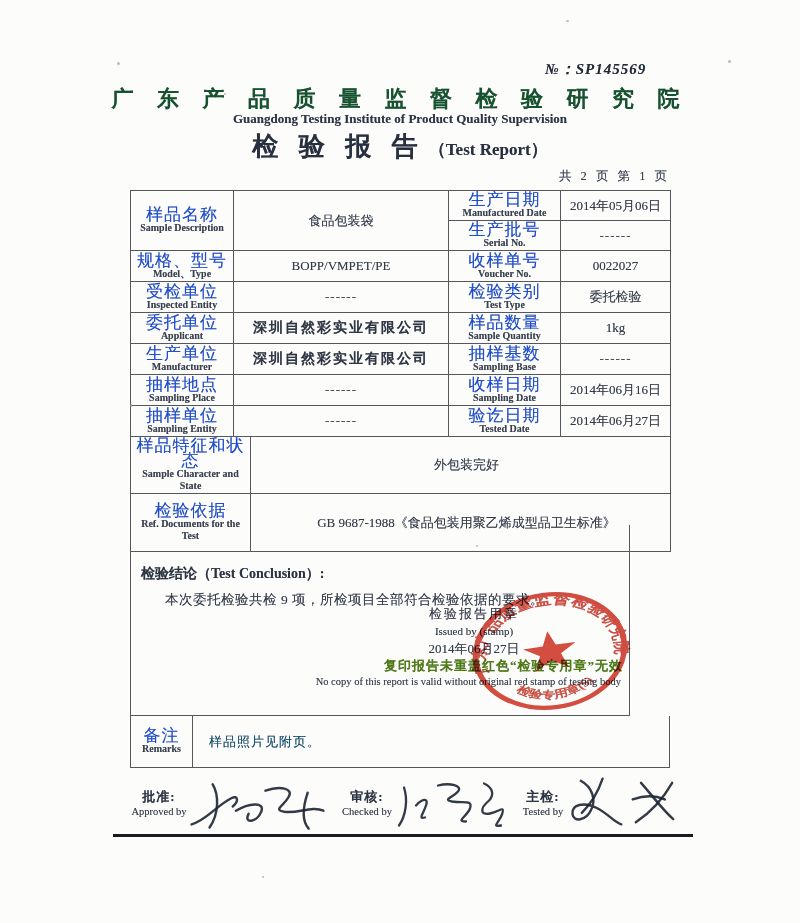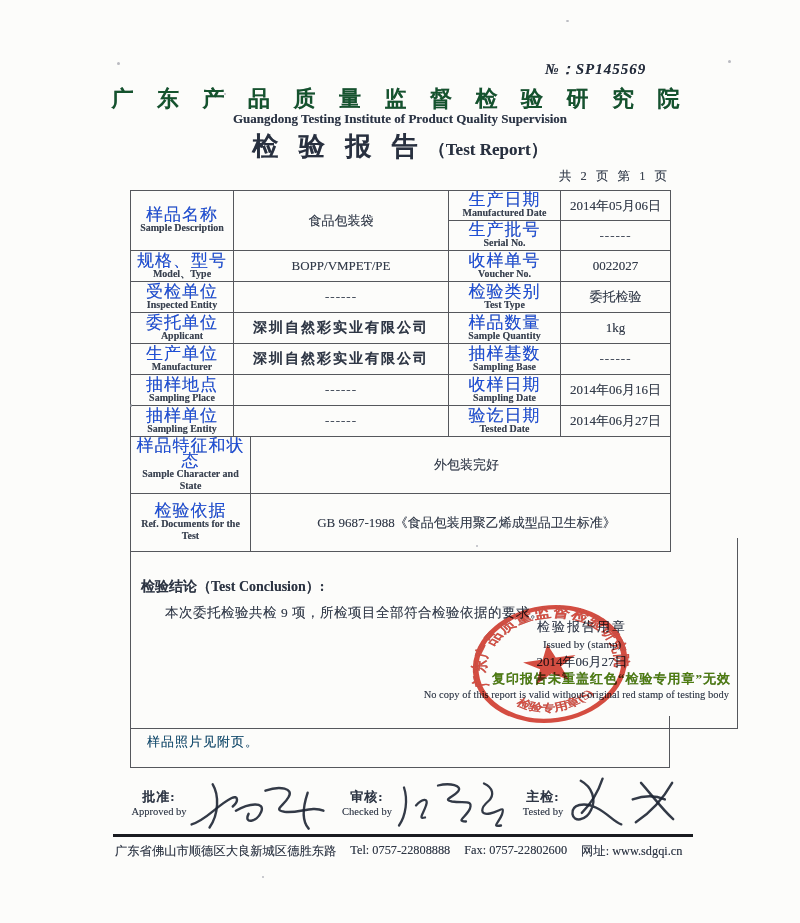--- a/index.html
+++ b/index.html
@@ -20,21 +20,21 @@
   
   table.main { position:absolute; top:190px; left:130px; width:540px; border-collapse:collapse; table-layout:fixed; }
   table.main td { border:1px solid #55575c; vertical-align:middle; text-align:center; padding:1px 2px; overflow:hidden; }
   .lbl-cn { font-size:17px; color:#1d4ed8; letter-spacing:1px; line-height:15px; }
   .lbl-en { font-size:10px; color:#3a4250; line-height:12px;font-weight:bold; }
   .val { font-size:13px; color:#333b49; }
   .val-strong { font-size:14px; font-weight:bold; color:#2e3644; letter-spacing:2px; }
   .val-left { text-align:right; padding-left:14px !important;margin-left:14px; }
   .dash { letter-spacing:1px; color:#454d5b; }
   
-  .conclusion { position:absolute; top:525px; left:130px; width:608px; height:191px; border:1px solid #55575c; border-top:none;margin-top:13px; }
+  .conclusion { position:absolute; top:525px; left:130px; width:500px; height:191px; border:1px solid #55575c; border-top:none; }
   .conc-heading { position:absolute; top:40px; left:10px; font-size:14px; font-weight:bold; color:#2c3442; }
   .conc-body { position:absolute; top:66px; left:34px; font-size:13.5px; color:#333b49; letter-spacing:.5px; }
   .issued-block { position:absolute; top:80px; right:50px; width:210px; text-align:center; }
   .issued-cn { font-size:13px; color:#333b49; letter-spacing:2px; line-height:18px; }
   .issued-en { font-size:11px; color:#333b49; line-height:17px; }
   .issued-date { font-size:13px; color:#333b49; line-height:18px; }
   .notice-cn { position:absolute; top:132px; right:6px; font-size:13px; font-weight:bold; color:#4d7c0f; letter-spacing:1px; }
   .notice-en { position:absolute; top:151px; right:8px; font-size:10.5px; color:#333b49; }
   .stamp { position:absolute; top:64px; left:337px; width:164px; height:124px; transform:rotate(-8deg); opacity:.82; mix-blend-mode:multiply; }
   
@@ -206,20 +206,24 @@
         <textPath href="#ringPath" startOffset="50%" text-anchor="middle">广东产品质量监督检验研究院</textPath>
       </text>
       <polygon points="100,68 108,91 132.3,91.5 112.9,106.2 120,129.5 100,115.6 80,129.5 87.1,106.2 67.7,91.5 92,91" fill="#cf2718"></polygon>
       <text font-size="17" font-weight="bold" fill="#cf2718">
         <textPath href="#botPath" startOffset="50%" text-anchor="middle">检验专用章(S)</textPath>
       </text>
     </svg>
   </div>
 
   <div class="remarks">
+    <div class="remarks-label">
+      <div class="lbl-cn">备注</div>
+      <div class="lbl-en">Remarks</div>
+    </div>
     <div class="remarks-value">样品照片见附页。</div>
   </div>
 
   <div class="sig-label" style="top:789px; left:128px; width:62px;">
     <div class="cn">批准:</div>
     <div class="en">Approved by</div>
   </div>
   <svg class="sig-svg" style="top:778px; left:182px;" width="150" height="58" viewBox="0 0 140 55">
     <title>龙水荣</title>
     <path d="M8,44 C22,40 32,26 46,19 C52,16 53,22 47,27"></path>
@@ -248,26 +252,20 @@
   <svg class="sig-svg" style="top:770px; left:560px;" width="135" height="62" viewBox="0 0 130 55">
     <title>李姣</title>
     <path d="M20,8 C31,14 35,26 30,36 C25,47 13,48 12,40 C11,31 23,28 35,34 C47,40 52,48 59,50"></path>
     <path d="M41,6 C37,18 30,30 21,39"></path>
     <path d="M78,10 C88,21 97,34 109,45"></path>
     <path d="M108,10 C100,24 88,38 73,48"></path>
     <path d="M70,26 C81,22 92,22 101,26"></path>
   </svg>
 
   <div class="footer-rule"></div>
-  <div class="footer-text">
-    <span>广东省佛山市顺德区大良新城区德胜东路</span>
-    <span>Tel: 0757-22808888</span>
-    <span>Fax: 0757-22802600</span>
-    <span>网址: www.sdgqi.cn</span>
-  </div>
 
   <div class="speck" style="top:20px; left:566px; width:3px; height:2px;"></div>
   <div class="speck" style="top:62px; left:117px; width:3px; height:3px;"></div>
   <div class="speck" style="top:60px; left:728px; width:3px; height:3px;"></div>
   <div class="speck" style="top:93px; left:224px; width:2px; height:2px;"></div>
   <div class="speck" style="top:404px; left:130px; width:2px; height:3px; background:#8f929a;"></div>
   <div class="speck" style="top:545px; left:476px; width:2px; height:2px;"></div>
   <div class="speck" style="top:876px; left:262px; width:2px; height:2px;"></div>
 </div>
 

